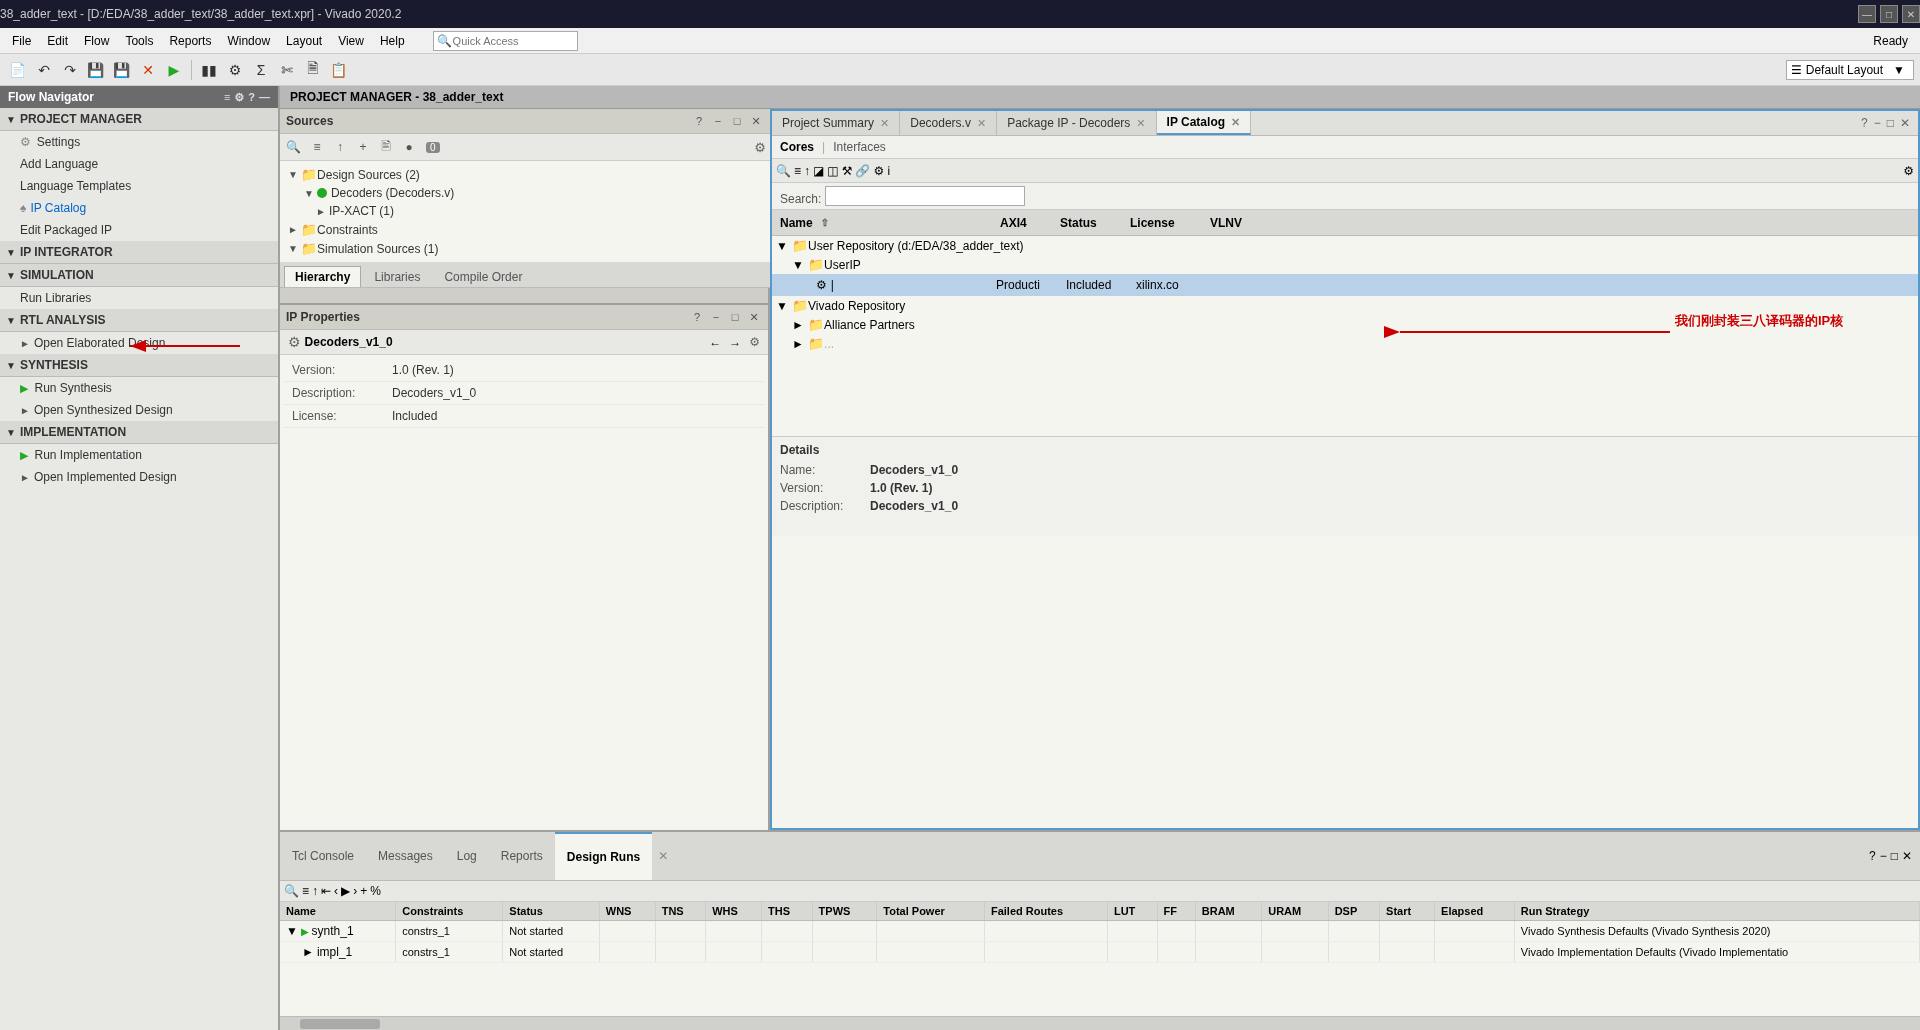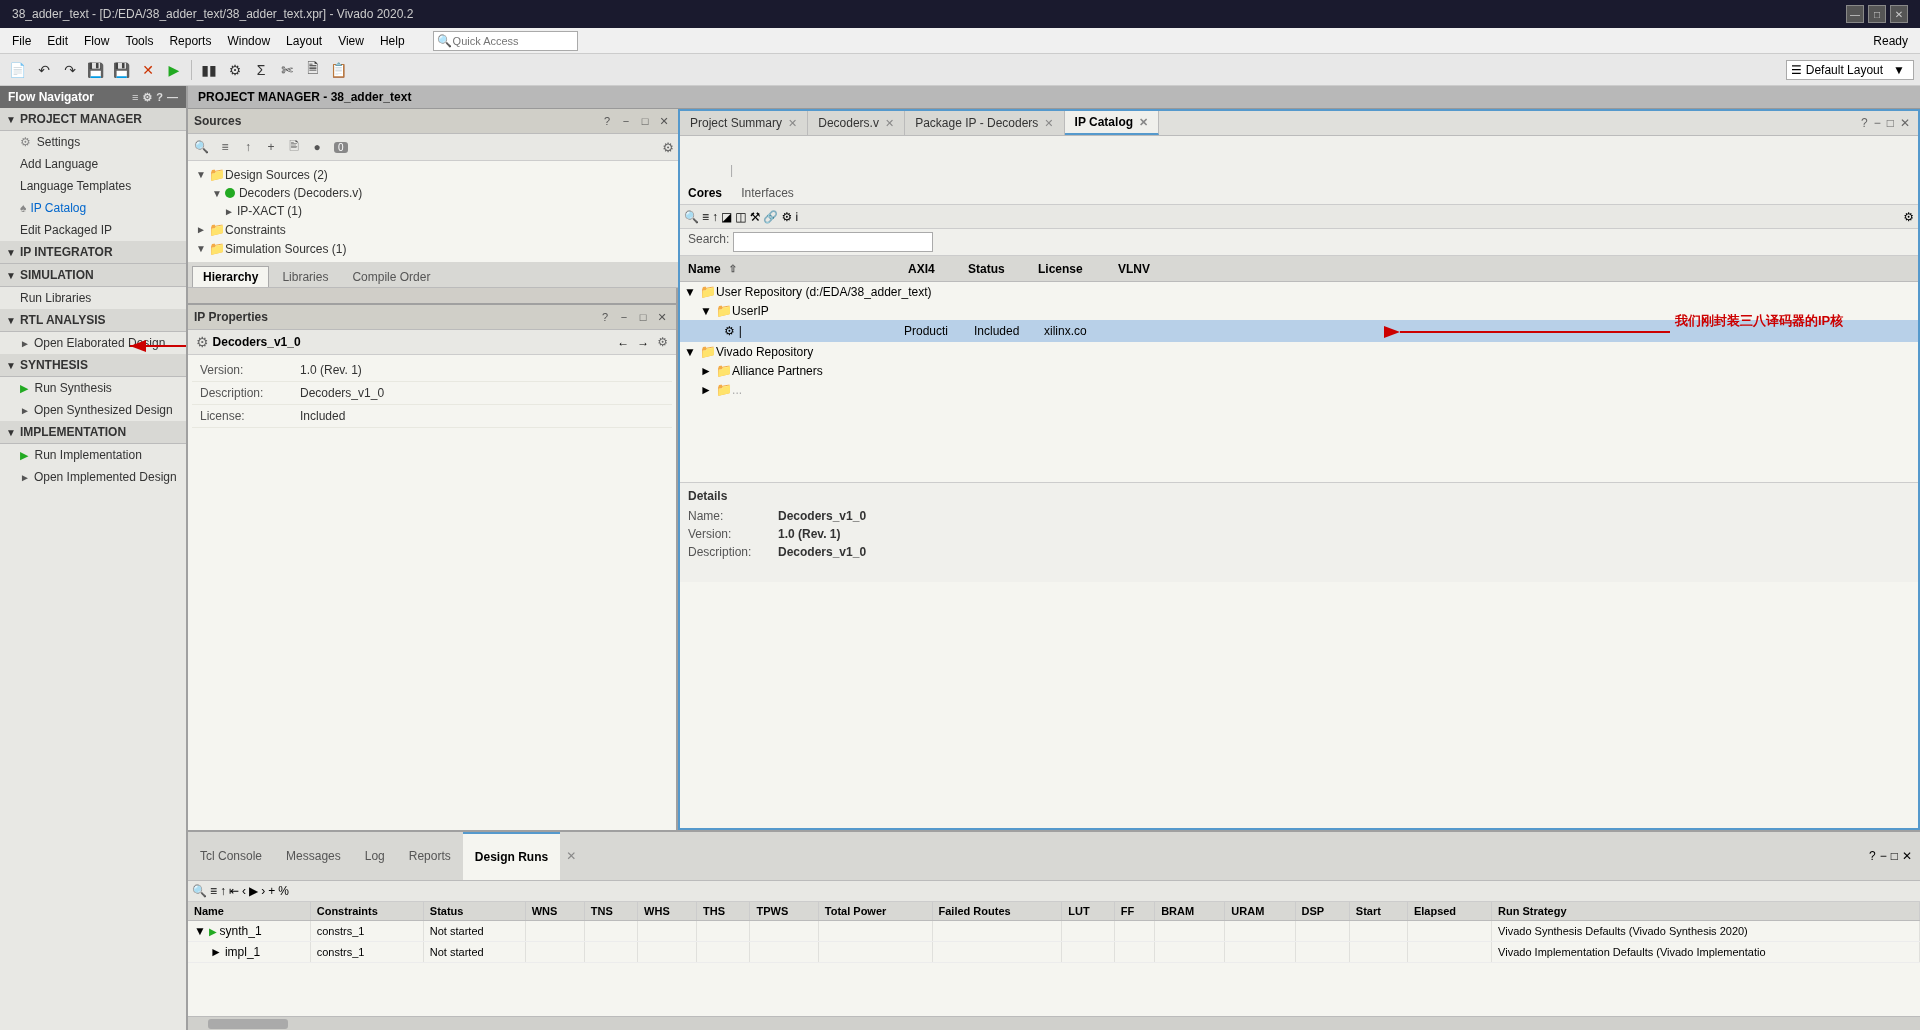--- a/index.html
+++ b/index.html
@@ -1,19 +1,19 @@
 <!DOCTYPE html>
 <html><head>
   <meta charset="utf-8">
   <style>
     * { box-sizing: border-box; margin: 0; padding: 0; font-family: 'Segoe UI', Arial, sans-serif; font-size: 12px; }
     body { background: #d4d0c8; width: 1920px; height: 1030px; overflow: hidden; }
 
     
-    #title-bar { background: #1a1a2e; color: #ccc; height: 28px; display: flex; align-items: center; justify-content: space-between; padding: 0 12px; }
+    #title-bar { background: #1a1a2e; color: #ccc; height: 28px; display: flex; align-items: center; justify-content: space-between; padding: 0 0; }
     #title-bar .win-controls { display: flex; gap: 4px; }
     #title-bar .win-btn { width: 18px; height: 18px; background: #555; border: 1px solid #888; color: #ccc; display: flex; align-items: center; justify-content: center; font-size: 10px; cursor: pointer; }
 
     
     #menu-bar { background: #f0f0f0; height: 26px; display: flex; align-items: center; padding: 0 4px; border-bottom: 1px solid #ccc; }
     #menu-bar .menu-item { padding: 2px 8px; cursor: pointer; font-size: 12px; color: #000; }
     #menu-bar .search-box { margin-left: 20px; display: flex; align-items: center; border: 1px solid #aaa; background: #fff; padding: 1px 4px; height: 20px; }
     #menu-bar .search-box input { border: none; outline: none; font-size: 11px; width: 120px; }
     #menu-bar .ready { margin-left: auto; color: #000; font-size: 12px; padding-right: 8px; }
 
@@ -21,21 +21,21 @@
     #toolbar { background: #e8e8e8; height: 32px; display: flex; align-items: center; padding: 0 6px; gap: 2px; border-bottom: 1px solid #ccc; }
     #toolbar .tb-btn { width: 24px; height: 24px; display: flex; align-items: center; justify-content: center; cursor: pointer; font-size: 14px; color: #333; border: 1px solid transparent; }
     #toolbar .tb-sep { width: 1px; height: 20px; background: #bbb; margin: 0 3px; }
     #toolbar .layout-select { margin-left: auto; display: flex; align-items: center; border: 1px solid #aaa; background: #fff; padding: 2px 4px; font-size: 12px; cursor: pointer; }
     #toolbar .layout-select span { margin-right: 4px; }
 
     
     #main { display: flex; height: calc(1030px - 28px - 26px - 32px); }
 
     
-    #flow-nav { width: 188px; background: #e8e8e4; border-right: 2px solid #a0a0a0; display: flex; flex-direction: column; overflow: hidden; }
+    #flow-nav { width: 280px; background: #e8e8e4; border-right: 2px solid #a0a0a0; display: flex; flex-direction: column; overflow: hidden; }
     #flow-nav-header { background: #6b6b6b; color: #fff; padding: 4px 8px; display: flex; align-items: center; justify-content: space-between; font-weight: bold; font-size: 12px; }
     #flow-nav-header .nav-controls { display: flex; gap: 4px; }
     #flow-nav-header .nav-ctrl-btn { color: #ddd; font-size: 11px; cursor: pointer; }
     #flow-nav-body { flex: 1; overflow-y: auto; overflow-x: hidden; }
 
     .nav-section { }
     .nav-section-header { display: flex; align-items: center; padding: 4px 6px; font-weight: bold; font-size: 11px; color: #333; cursor: pointer; background: #d8d8d4; border-bottom: 1px solid #bbb; }
     .nav-section-header .chevron { margin-right: 4px; font-size: 10px; }
     .nav-section-body { padding: 0; }
     .nav-item { display: flex; align-items: center; padding: 4px 8px 4px 20px; cursor: pointer; color: #333; font-size: 12px; }
@@ -93,26 +93,26 @@
 
     
     #ip-catalog-panel { flex: 1; background: #f5f5f0; display: flex; flex-direction: column; border: 2px solid #5599cc; }
     .tab-bar { display: flex; background: #e0e0dc; border-bottom: 1px solid #bbb; }
     .tab { display: flex; align-items: center; padding: 4px 10px; cursor: pointer; font-size: 12px; color: #333; border-right: 1px solid #bbb; background: #d8d8d4; }
     .tab.active { background: #f0f0ec; font-weight: bold; color: #000; border-bottom: 2px solid #5599cc; }
     .tab .tab-close { margin-left: 6px; color: #888; font-size: 11px; cursor: pointer; }
     .tab-help { margin-left: auto; display: flex; align-items: center; gap: 6px; padding: 0 8px; color: #666; font-size: 12px; }
 
     .ip-section-tabs { display: flex; padding: 4px 8px; gap: 8px; align-items: center; border-bottom: 1px solid #ccc; background: #f0f0ec; }
-    .ip-section-tab { font-size: 12px; cursor: pointer; color: #555; margin-top: 46px; }
+    .ip-section-tab { font-size: 12px; cursor: pointer; color: #555; }
     .ip-section-tab.active { color: #000; font-weight: bold; }
     .ip-section-sep { color: #aaa; }
 
     .ip-toolbar { display: flex; align-items: center; padding: 3px 4px; gap: 3px; background: #e8e8e4; border-bottom: 1px solid #ccc; }
-    .ip-search { display: flex; align-items: flex-start; padding: 3px 8px; gap: 4px; border-bottom: 1px solid #ccc; background: #f0f0ec; }
+    .ip-search { display: flex; align-items: flex-end; padding: 3px 8px; gap: 4px; border-bottom: 1px solid #ccc; background: #f0f0ec; }
     .ip-search label { color: #555; font-size: 12px; }
     .ip-search input { border: 1px solid #aaa; padding: 2px 4px; font-size: 12px; width: 200px; outline: none; }
 
     .ip-table-header { display: flex; align-items: center; background: #d8d8d4; padding: 3px 4px; border-bottom: 1px solid #bbb; font-size: 12px; font-weight: bold; }
     .ip-col { padding: 2px 4px; }
     .ip-col.name { flex: 0 0 220px; display: flex; align-items: center; gap: 4px; }
     .ip-col.axi4 { flex: 0 0 60px; }
     .ip-col.status { flex: 0 0 70px; }
     .ip-col.license { flex: 0 0 80px; }
     .ip-col.vlnv { flex: 0 0 60px; }

